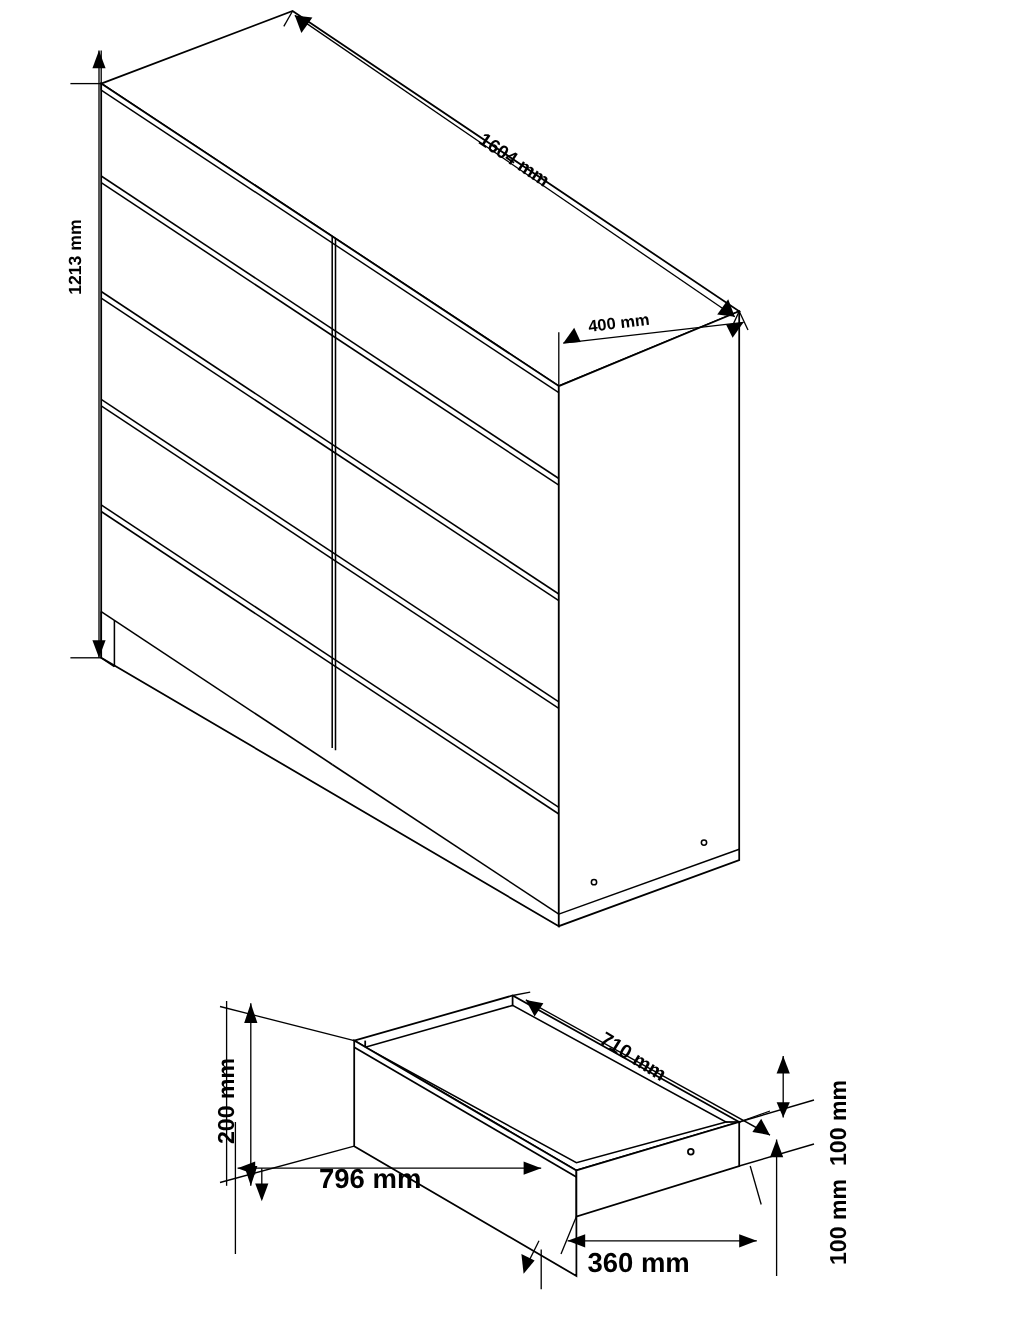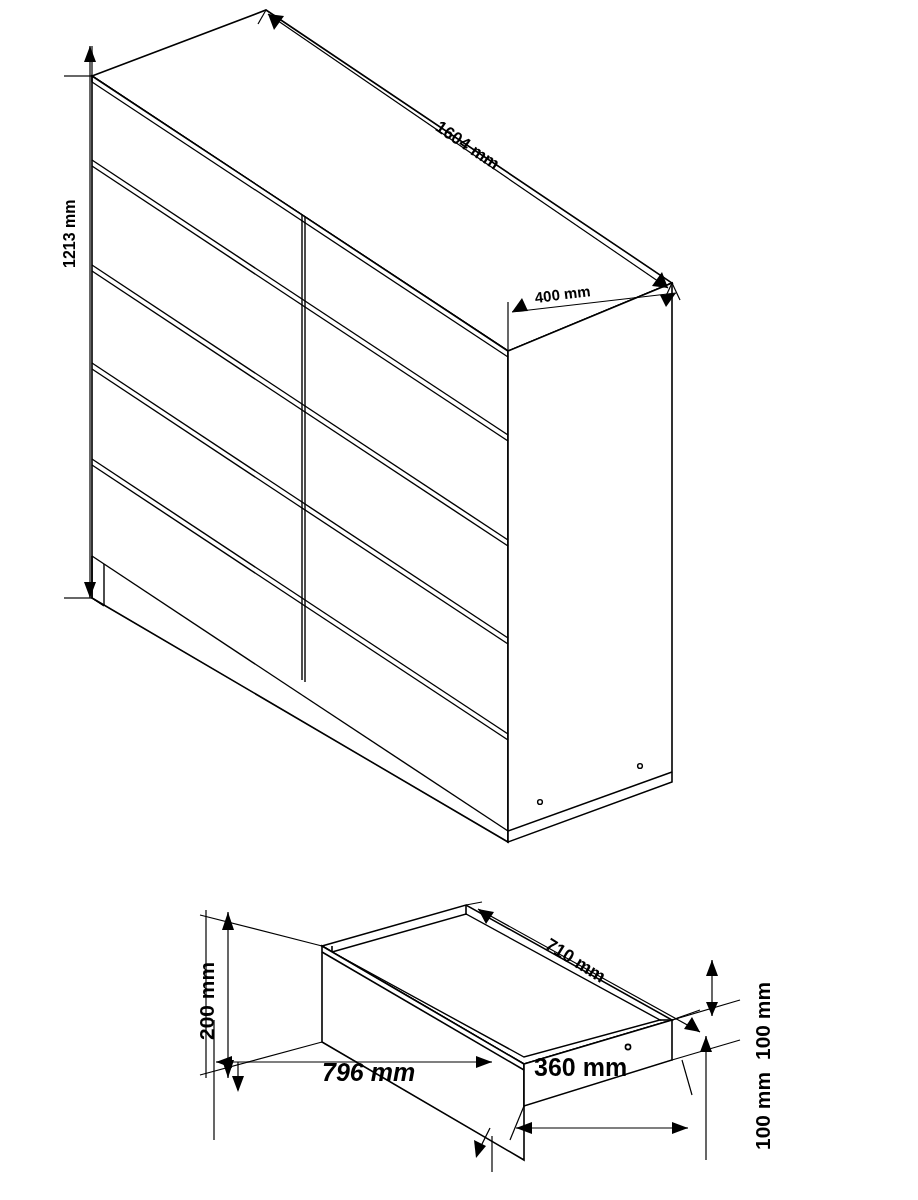--- a/index.html
+++ b/index.html
@@ -208,17 +208,17 @@
   <div class="dimlabel" style="left:62px; top:268px; font-size:16px; transform: rotate(-90deg); transform-origin: left top;">1213 mm</div>
 
   <div class="dimlabel" style="left:552px; top:935px; font-size:18px; transform: rotate(32deg); transform-origin: left top;">710 mm</div>
 
   <div class="dimlabel" style="left:196px; top:1040px; font-size:21px; transform: rotate(-90deg); transform-origin: left top;">200 mm</div>
 
   <div class="dimlabel" style="left:752px; top:1060px; font-size:21px; transform: rotate(-90deg); transform-origin: left top;">100 mm</div>
 
   <div class="dimlabel" style="left:752px; top:1150px; font-size:21px; transform: rotate(-90deg); transform-origin: left top;">100 mm</div>
 
-  <div class="dimlabel" style="left:322px; top:1060px; font-size:25px;font-style:italic;">796 mm</div>
-
-  <div class="dimlabel" style="left:534px; top:1055px; font-size:25px;">360 mm</div>
+  <div class="dimlabel" style="left:290px; top:1060px; font-size:25px;">796 mm</div>
+
+  <div class="dimlabel" style="left:534px; top:1136px; font-size:25px;">360 mm</div>
 
 </div>
 
 </body></html>

